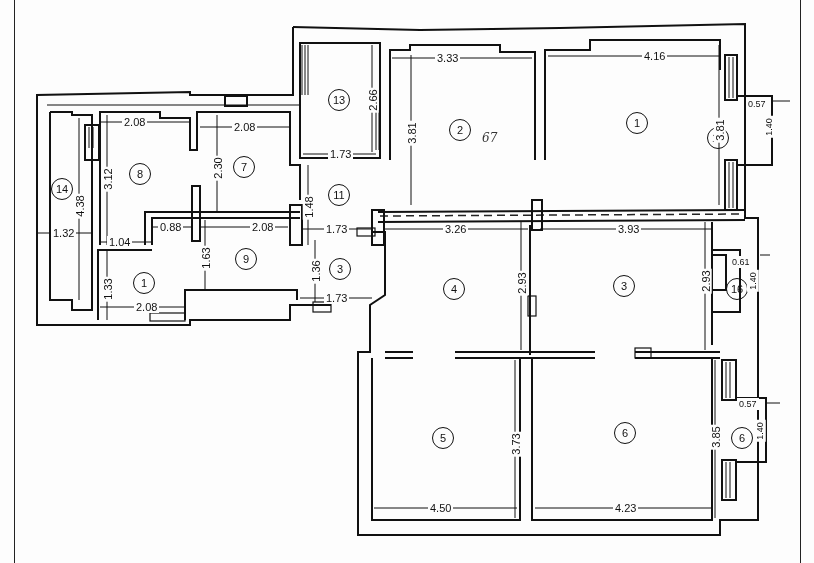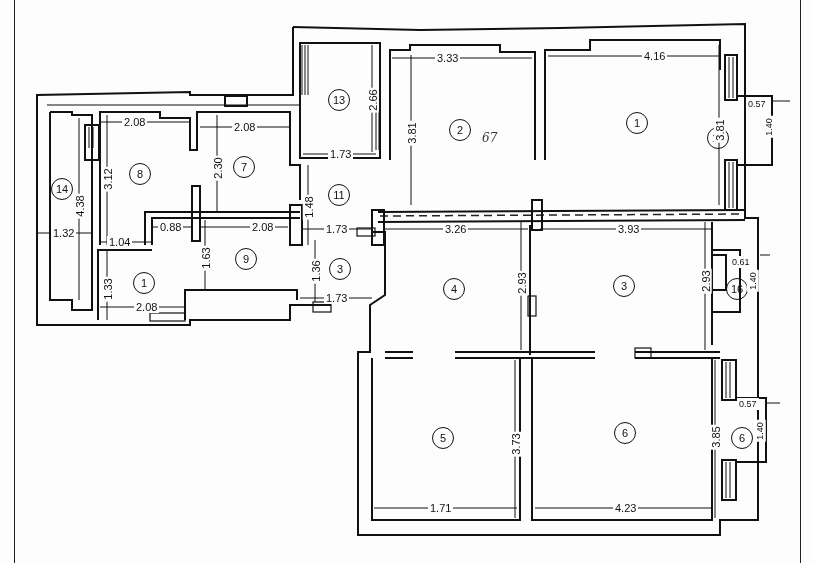--- a/index.html
+++ b/index.html
@@ -189,21 +189,21 @@
   <div class="label" style="left:616px;top:223px">3.93</div>
   <div class="label v" style="left:193px;top:252px">1.63</div>
   <div class="label v" style="left:303px;top:265px">1.36</div>
   <div class="label v" style="left:509px;top:277px">2.93</div>
   <div class="label v" style="left:693px;top:275px">2.93</div>
   <div class="label v" style="left:95px;top:283px">1.33</div>
   <div class="label" style="left:324px;top:292px">1.73</div>
   <div class="label" style="left:134px;top:301px">2.08</div>
   <div class="label v" style="left:503px;top:438px">3.73</div>
   <div class="label v" style="left:703px;top:431px">3.85</div>
-  <div class="label" style="left:428px;top:502px">1.71</div>
+  <div class="label" style="left:428px;top:502px">4.50</div>
   <div class="label" style="left:613px;top:502px">4.23</div>
   <div class="label small" style="left:746px;top:98px">0.57</div>
   <div class="label small v" style="left:758px;top:121px">1.40</div>
   <div class="label small" style="left:730px;top:256px">0.61</div>
   <div class="label small v" style="left:742px;top:275px">1.40</div>
   <div class="label small" style="left:737px;top:398px">0.57</div>
   <div class="label small v" style="left:749px;top:425px">1.40</div>
 </div>
 
 </body></html>

